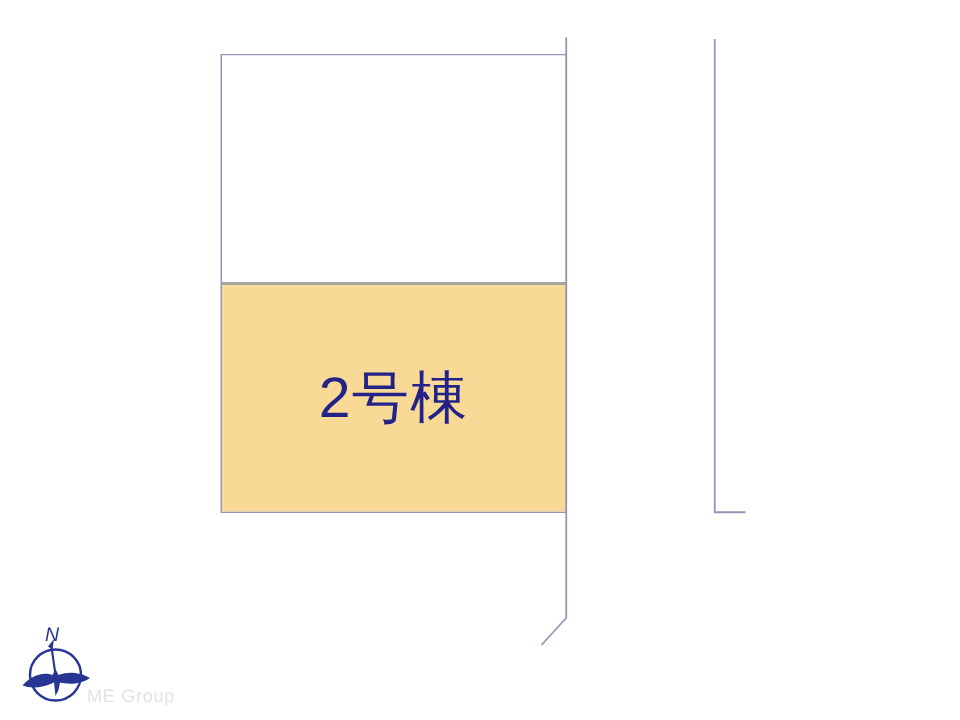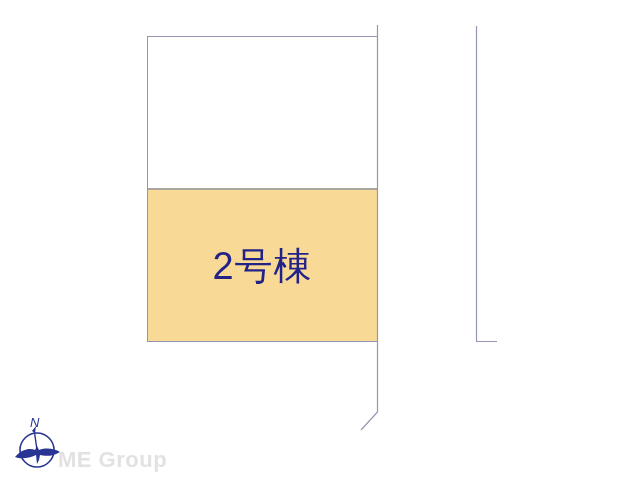--- a/index.html
+++ b/index.html
@@ -86,26 +86,25 @@
   .compass .north-text {
     fill: var(--compass-color, #283593);
     font-family: "Liberation Sans", sans-serif;
     font-size: 13px;
     font-style: italic;
   }
   
   .watermark {
     position: absolute;
     left: 58px;
-    top: 447px;
-    font-size: 22px;
+    top: 457px;
+    font-size: 12px;
     letter-spacing: 0.5px;
     color: var(--watermark-color, #e2e2e2);
     user-select: none;
-    font-weight: bold;
   }
 </style>
 </head>
 <body>
 
 <div id="canvas">
 
   <div class="plot-rect">
     <div class="plot-upper"></div>
     <div class="plot-divider"></div>

